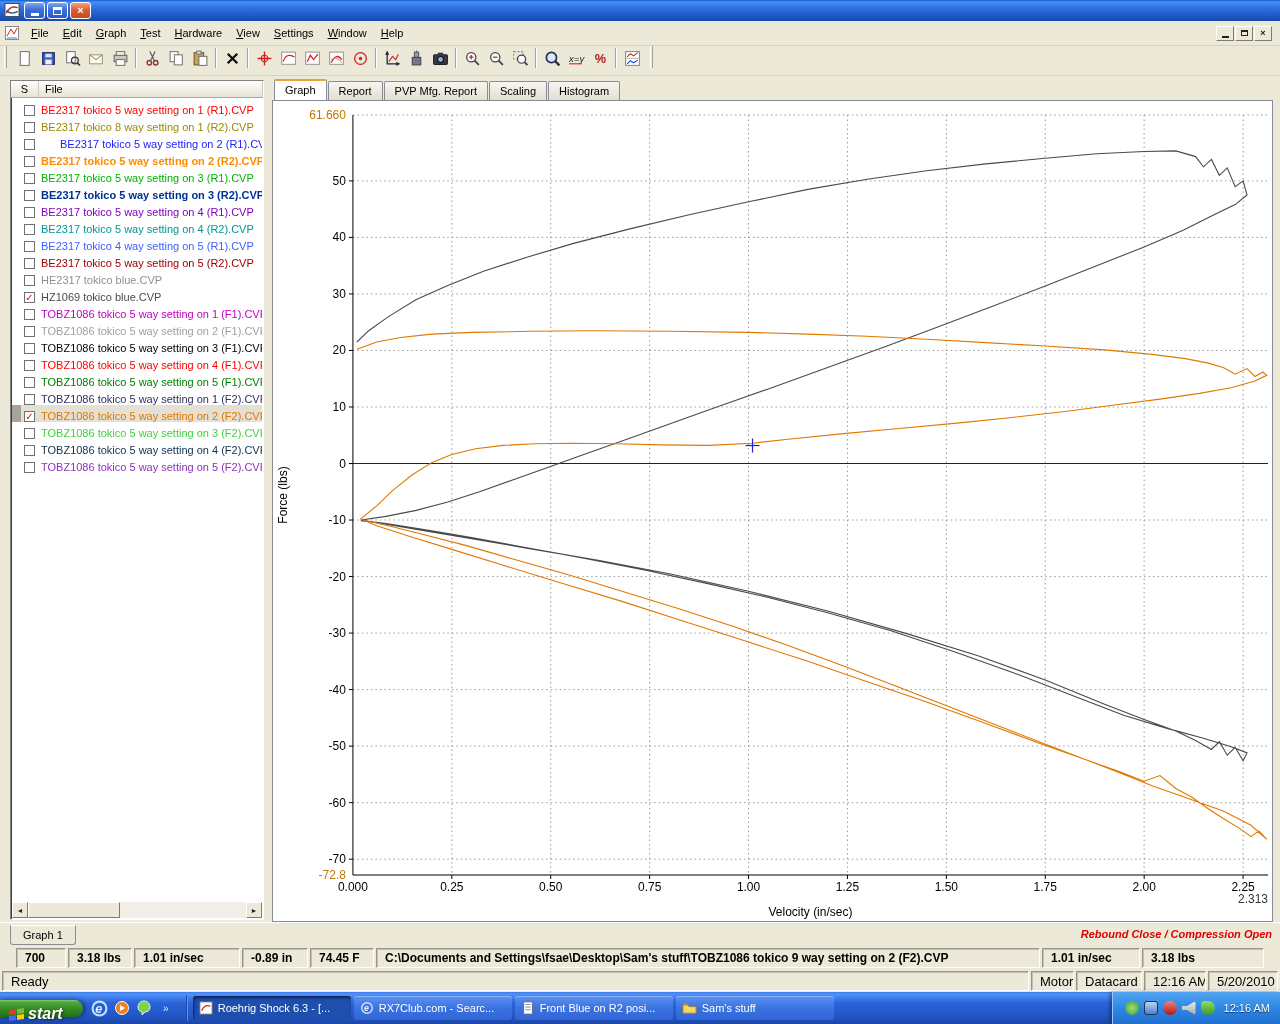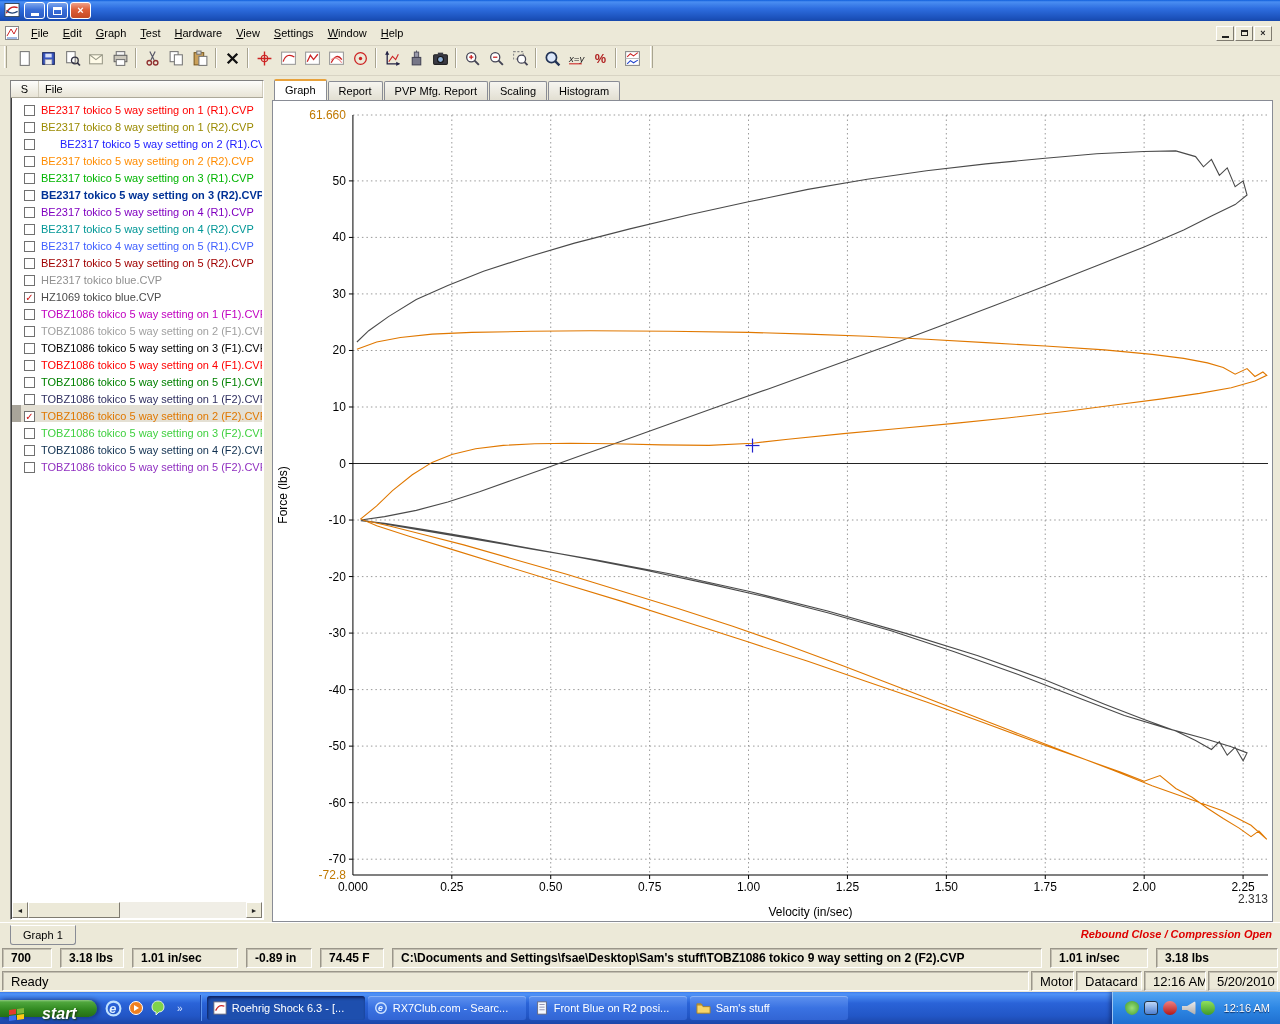--- a/index.html
+++ b/index.html
@@ -68,33 +68,33 @@
   .chart-area{position:absolute;left:0;top:21px;right:0;bottom:0;background:#fff;border:1px solid #898c95}
   #chart-svg{display:block;width:100%;height:100%}
 
   
   .bottom-strip{position:absolute;left:0;top:922px;width:100%;height:24px;background:#ece9d8;border-top:1px solid #fff}
   .graph-tab{position:absolute;left:10px;top:2px;padding:3px 12px;background:#ece9d8;border:1px solid #898c95;border-top:1px solid #fff;
     border-radius:0 0 3px 3px;font-size:11px}
   .corner-note{position:absolute;right:8px;top:5px;color:#dd0000;font-style:italic;font-weight:bold;font-size:11px}
 
   
-  .status1{position:absolute;left:0;top:946px;width:100%;height:24px;background:#ece9d8;display:flex;gap:8px;padding:2px 2px;align-items:stretch}
+  .status1{position:absolute;left:0;top:946px;width:100%;height:24px;background:#ece9d8;display:flex;gap:2px;padding:2px 16px;align-items:stretch}
   .scell{border:1px solid #9a968a;border-bottom-color:#fff;border-right-color:#fff;box-shadow:inset 1px 1px 0 rgba(120,116,105,.35);
     display:flex;align-items:center;padding:0 8px;font-weight:bold;font-size:12px;white-space:nowrap;overflow:hidden}
   .w1{width:50px}.w2{width:64px}.w3{width:106px}.w4{width:66px}.w5{width:64px}.pathc{flex:1}.w6{width:98px}.w7{width:122px}
   .status2{position:absolute;left:0;top:970px;width:100%;height:22px;background:#ece9d8;display:flex;gap:2px;padding:1px 2px}
   .status2 .scell{font-weight:normal;font-size:13px}
   .ready{flex:1}
   .m1{width:43px}.m2{width:66px}.m3{width:62px}.m4{width:70px}
 
   
   .taskbar{position:absolute;left:0;top:992px;width:100%;height:32px;display:flex;align-items:center;
     background:linear-gradient(180deg,#3a77e8 0%,#4f93f8 6%,#2a63d8 35%,#2256c6 75%,#1c46a8 100%)}
-  .start-btn{height:17px;padding:12px 20px 0 9px;border-radius:0 14px 14px 0;display:flex;align-items:center;gap:18px;
+  .start-btn{height:17px;padding:12px 20px 0 9px;border-radius:0 14px 14px 0;display:flex;align-items:center;gap:4px;
     background:linear-gradient(180deg,#8cc97e 0%,#50a73e 12%,#328a21 55%,#256e16 100%);box-shadow:2px 0 5px rgba(0,0,20,.5);
     color:#fff;font-weight:bold;font-style:italic;font-size:16px;text-shadow:1px 1px 2px #1a3a10}
   .flag{display:grid;grid-template-columns:7px 7px;grid-template-rows:5px 5px;gap:1px;transform:skewY(-8deg)}
   .flag i{display:block}
   .ql{display:flex;align-items:center;gap:4px;padding:0 8px}
   .qlicon{width:18px;height:18px;display:flex;align-items:center;justify-content:center}
   .tb-div{width:2px;height:26px;border-left:1px solid #1c46a8;border-right:1px solid #5d95ee;margin:0 3px}
   .taskbtns{display:flex;gap:3px;flex:1;padding:0 2px}
   .taskbtn{width:158px;height:24px;border-radius:3px;display:flex;align-items:center;gap:5px;padding:0 6px;color:#fff;font-size:11px;
     background:linear-gradient(180deg,#5e92f0,#3a72e2 50%,#3265d4);box-shadow:inset 0 1px 0 #8ab2f6;white-space:nowrap;overflow:hidden}
@@ -348,21 +348,21 @@
           <div class="flabel" style="color: rgb(154, 138, 0);">BE2317 tokico 8 way setting on 1 (R2).CVP</div>
         </div>
         <div class="frow">
           <div class="fmargin"></div>
           <div class="fcheck"></div>
           <div class="flabel" style="color: rgb(32, 32, 255); padding-left: 19px;">BE2317 tokico 5 way setting on 2 (R1).CVP</div>
         </div>
         <div class="frow">
           <div class="fmargin"></div>
           <div class="fcheck"></div>
-          <div class="flabel" style="color: rgb(255, 140, 0);">BE2317 tokico 5 way setting on 2 (R2).CVP</div>
+          <div class="flabel" style="color: rgb(255, 140, 0); font-weight: bold;">BE2317 tokico 5 way setting on 2 (R2).CVP</div>
         </div>
         <div class="frow">
           <div class="fmargin"></div>
           <div class="fcheck"></div>
           <div class="flabel" style="color: rgb(0, 180, 0);">BE2317 tokico 5 way setting on 3 (R1).CVP</div>
         </div>
         <div class="frow">
           <div class="fmargin"></div>
           <div class="fcheck"></div>
           <div class="flabel" style="color: rgb(0, 50, 150); font-weight: bold;">BE2317 tokico 5 way setting on 3 (R2).CVP</div>

